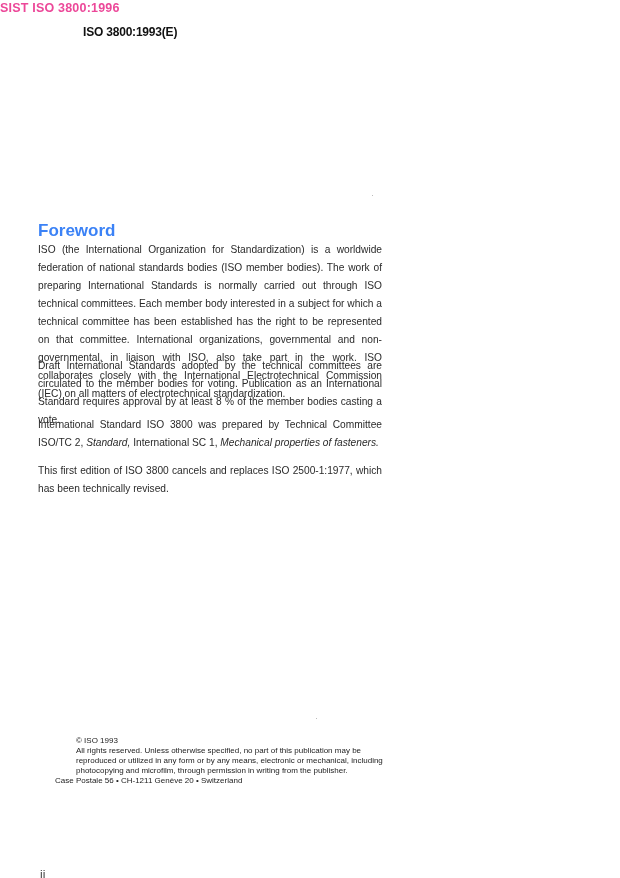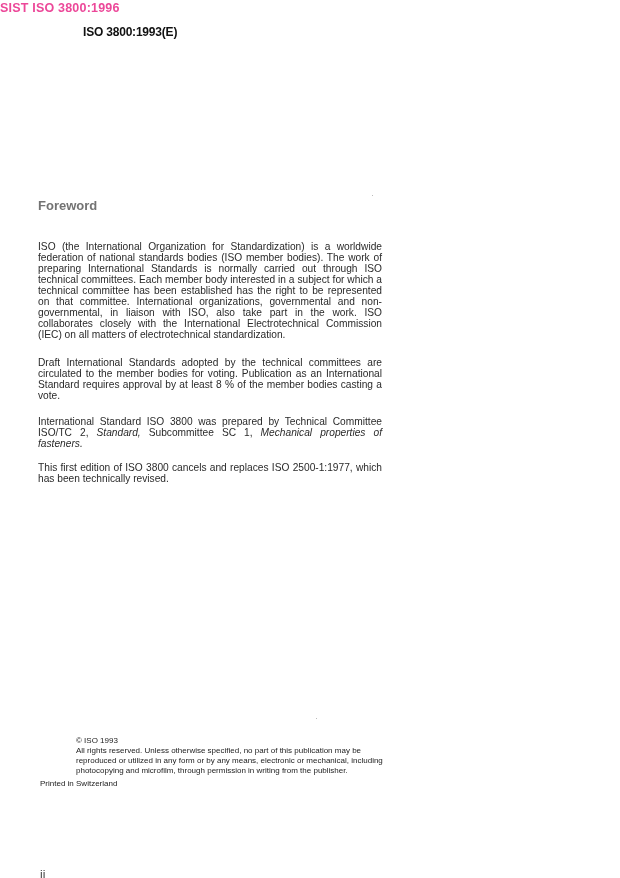--- a/index.html
+++ b/index.html
@@ -2,22 +2,22 @@
 <html><head>
 <meta charset="utf-8">
 <style>
   html, body { margin:0; padding:0; background:#ffffff; }
   body { width:620px; height:878px; position:relative; overflow:hidden;
          font-family:"Liberation Sans", sans-serif; color:#1a1a1a; }
   .watermark { position:absolute; top:1px; left:0; width:620px; text-align:left;
                font-weight:bold; font-size:12.5px; color:#ec4899; letter-spacing:0.2px; }
   .doc-id { position:absolute; top:25px; left:38px; font-weight:bold; font-size:12px;
             color:#111; letter-spacing:-0.2px;margin-left:45px; }
-  .heading { position:absolute; top:198px; left:38px; font-weight:bold; font-size:13px; color:#737373; }
-  .body-text { position:absolute; left:38px; width:344px; font-size:10.2px; line-height:11px;
+  .heading { position:absolute; top:221px; left:38px; font-weight:bold; font-size:17px; color:#3b82f6; }
+  .body-text { position:absolute; left:38px; width:344px; font-size:10.2px; line-height:18px;
                text-align:justify; color:#2a2a2a; }
   .body-text p { margin:0 0 8px 0; }
   .p1 { top:241px; }
   .p2 { top:357px; }
   .p3 { top:416px; }
   .p4 { top:462px; }
   em { font-style:italic; }
   .copyright { position:absolute; top:736px; left:40px; width:350px; font-size:8px; line-height:10px; color:#222; }
   .copyright .line { display:block;margin-left:36px; }
   .copyright .indent { padding-left:15px; display:block; }
@@ -36,29 +36,29 @@
 
 <div class="body-text p1">
   <p>ISO (the International Organization for Standardization) is a worldwide federation of national standards bodies (ISO member bodies). The work of preparing International Standards is normally carried out through ISO technical committees. Each member body interested in a subject for which a technical committee has been established has the right to be represented on that committee. International organizations, governmental and non-governmental, in liaison with ISO, also take part in the work. ISO collaborates closely with the International Electrotechnical Commission (IEC) on all matters of electrotechnical standardization.</p>
 </div>
 
 <div class="body-text p2">
   <p>Draft International Standards adopted by the technical committees are circulated to the member bodies for voting. Publication as an International Standard requires approval by at least 8 % of the member bodies casting a vote.</p>
 </div>
 
 <div class="body-text p3">
-  <p><span>International Standard ISO 3800 was prepared by Technical Committee ISO/TC 2, </span><em>Standard,</em><span> Subcommittee SC 1, </span><em>Mechanical properties of fasteners.</em></p>
+  <p><span>International Standard ISO 3800 was prepared by Technical Committee ISO/TC 2, </span><em>Standard,</em><span> International SC 1, </span><em>Mechanical properties of fasteners.</em></p>
 </div>
 
 <div class="body-text p4">
   <p>This first edition of ISO 3800 cancels and replaces ISO 2500-1:1977, which has been technically revised.</p>
 </div>
 
 <div class="dot" style="top:195px;left:372px;"></div>
 <div class="dot" style="top:718px;left:316px;"></div>
 
 <div class="copyright">
   <span class="line">©  ISO  1993</span>
   <span class="line">All rights reserved. Unless otherwise specified, no part of this publication may be reproduced or utilized in any form or by any means, electronic or mechanical, including photocopying and microfilm, through permission in writing from the publisher.</span>
-  <span class="printed">Printed in Switzerland</span>
+  <span class="indent">Case Postale 56 • CH-1211 Genève 20 • Switzerland</span>
 </div>
 
 <div class="page-num">ii</div>
 
 </body></html>

